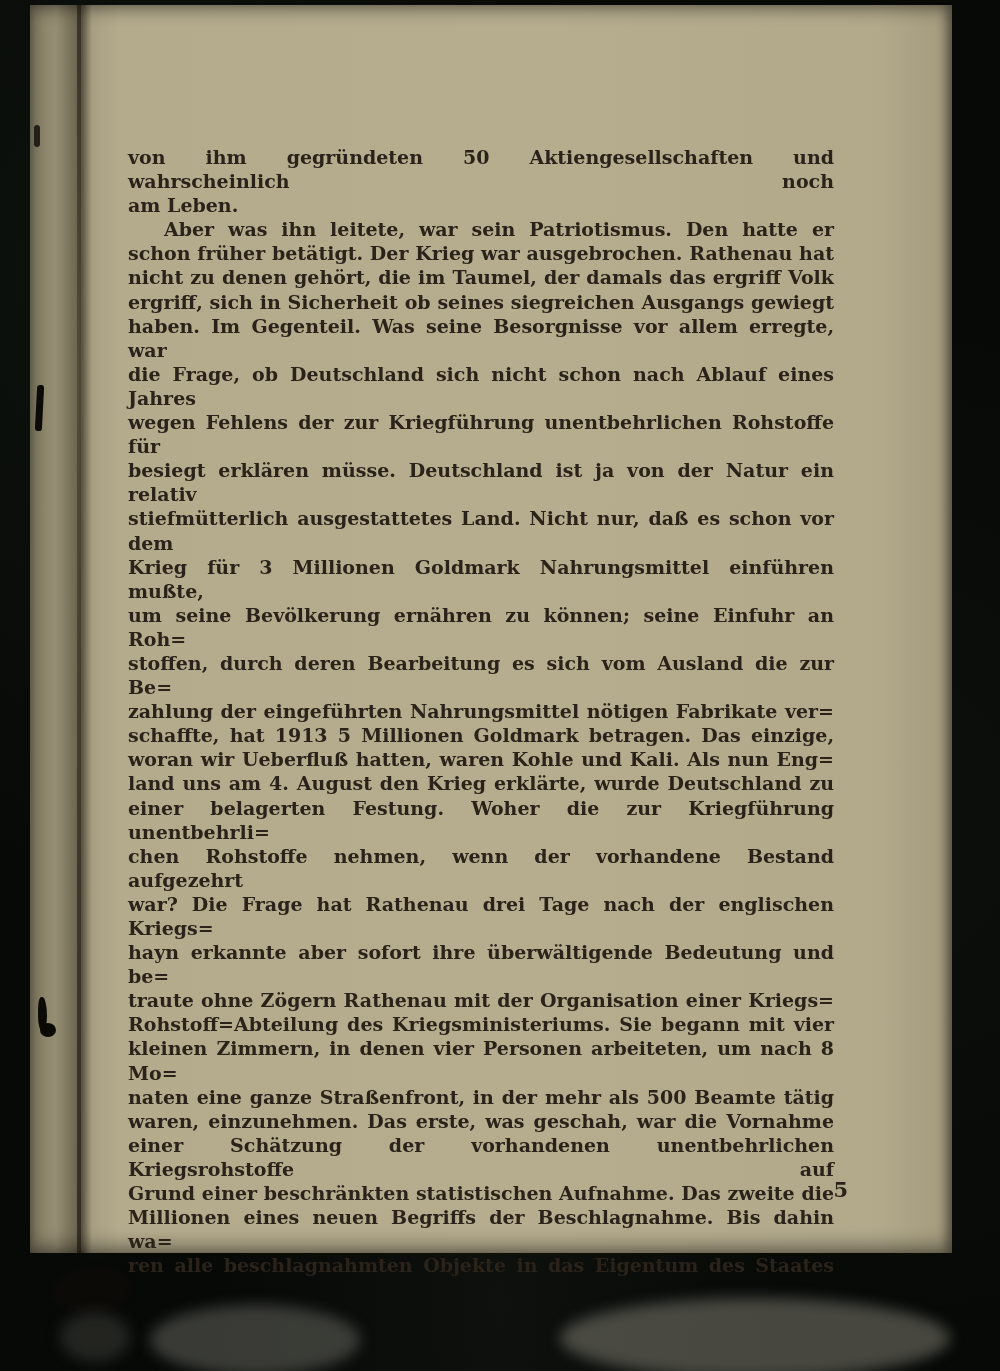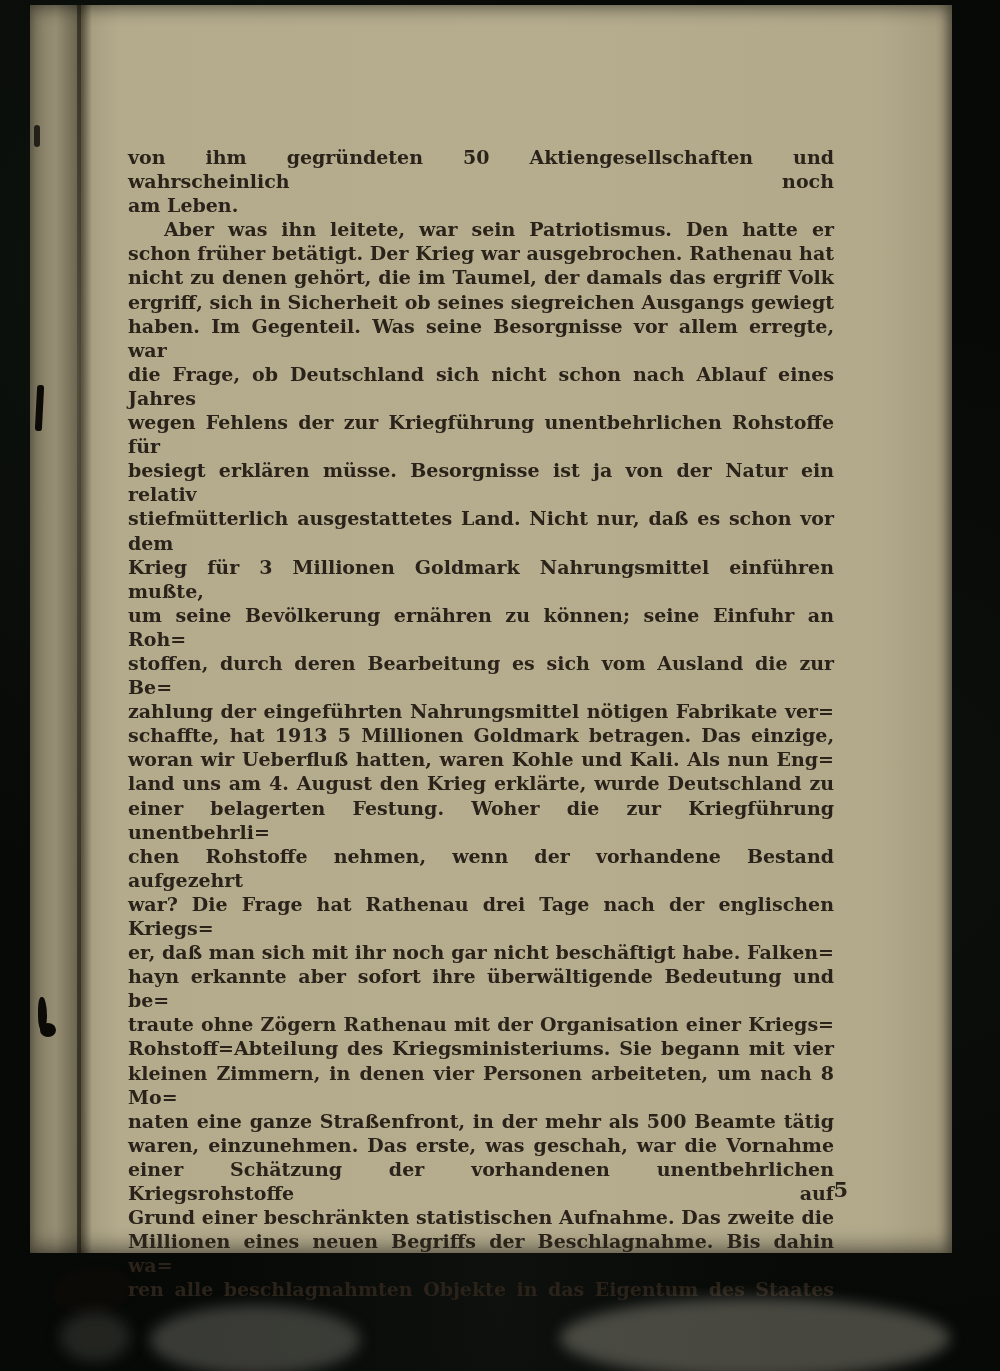--- a/index.html
+++ b/index.html
@@ -61,33 +61,32 @@
   <div class="text-block" id="text-block">
       <div class="line">von ihm gegründeten 50 Aktiengesellschaften und wahrscheinlich noch</div>
       <div class="line short">am Leben.</div>
       <div class="line indent">Aber was ihn leitete, war sein Patriotismus. Den hatte er</div>
       <div class="line">schon früher betätigt. Der Krieg war ausgebrochen. Rathenau hat</div>
       <div class="line">nicht zu denen gehört, die im Taumel, der damals das ergriff Volk</div>
       <div class="line">ergriff, sich in Sicherheit ob seines siegreichen Ausgangs gewiegt</div>
       <div class="line">haben. Im Gegenteil. Was seine Besorgnisse vor allem erregte, war</div>
       <div class="line">die Frage, ob Deutschland sich nicht schon nach Ablauf eines Jahres</div>
       <div class="line">wegen Fehlens der zur Kriegführung unentbehrlichen Rohstoffe für</div>
-      <div class="line">besiegt erklären müsse. Besorgnisse ist ja von der Natur ein relativ</div>
+      <div class="line">besiegt erklären müsse. Deutschland ist ja von der Natur ein relativ</div>
       <div class="line">stiefmütterlich ausgestattetes Land. Nicht nur, daß es schon vor dem</div>
       <div class="line">Krieg für 3 Millionen Goldmark Nahrungsmittel einführen mußte,</div>
       <div class="line">um seine Bevölkerung ernähren zu können; seine Einfuhr an Roh=</div>
       <div class="line">stoffen, durch deren Bearbeitung es sich vom Ausland die zur Be=</div>
       <div class="line">zahlung der eingeführten Nahrungsmittel nötigen Fabrikate ver=</div>
       <div class="line">schaffte, hat 1913 5 Millionen Goldmark betragen. Das einzige,</div>
       <div class="line">woran wir Ueberfluß hatten, waren Kohle und Kali. Als nun Eng=</div>
       <div class="line">land uns am 4. August den Krieg erklärte, wurde Deutschland zu</div>
       <div class="line">einer belagerten Festung. Woher die zur Kriegführung unentbehrli=</div>
       <div class="line">chen Rohstoffe nehmen, wenn der vorhandene Bestand aufgezehrt</div>
       <div class="line">war? Die Frage hat Rathenau drei Tage nach der englischen Kriegs=</div>
-      <div class="line">er, daß man sich mit ihr noch gar nicht beschäftigt habe. Falken=</div>
       <div class="line">hayn erkannte aber sofort ihre überwältigende Bedeutung und be=</div>
       <div class="line">traute ohne Zögern Rathenau mit der Organisation einer Kriegs=</div>
       <div class="line">Rohstoff=Abteilung des Kriegsministeriums. Sie begann mit vier</div>
       <div class="line">kleinen Zimmern, in denen vier Personen arbeiteten, um nach 8 Mo=</div>
       <div class="line">naten eine ganze Straßenfront, in der mehr als 500 Beamte tätig</div>
       <div class="line">waren, einzunehmen. Das erste, was geschah, war die Vornahme</div>
       <div class="line">einer Schätzung der vorhandenen unentbehrlichen Kriegsrohstoffe auf</div>
       <div class="line">Grund einer beschränkten statistischen Aufnahme. Das zweite die</div>
       <div class="line">Millionen eines neuen Begriffs der Beschlagnahme. Bis dahin wa=</div>
       <div class="line">ren alle beschlagnahmten Objekte in das Eigentum des Staates</div>

